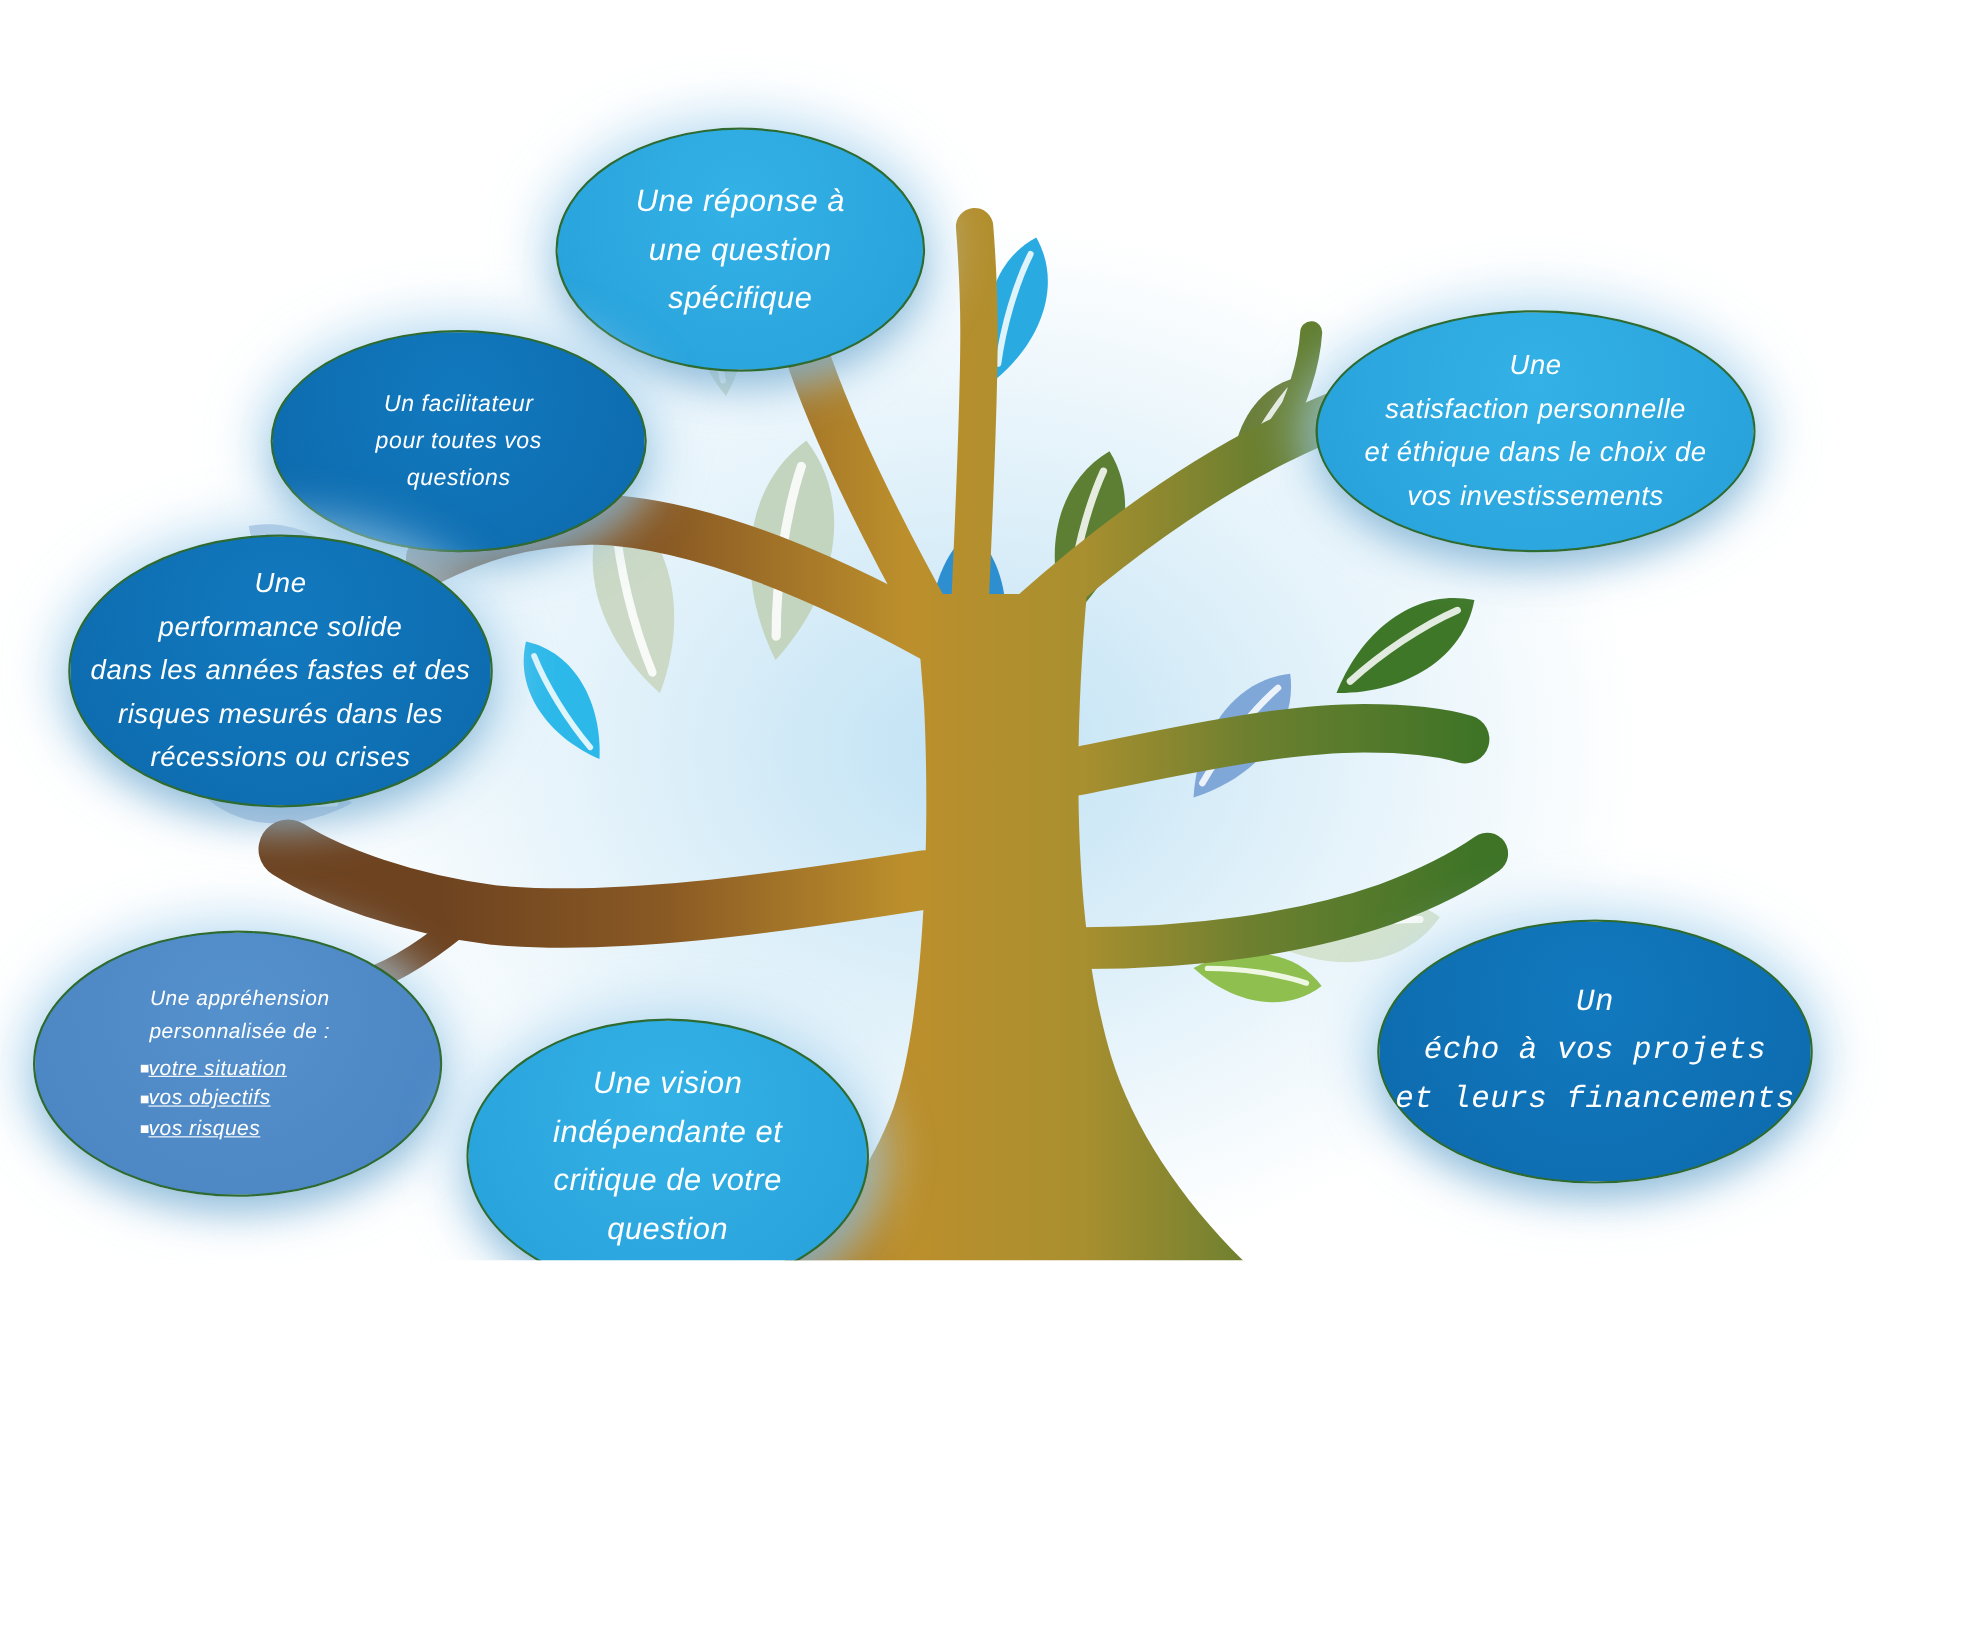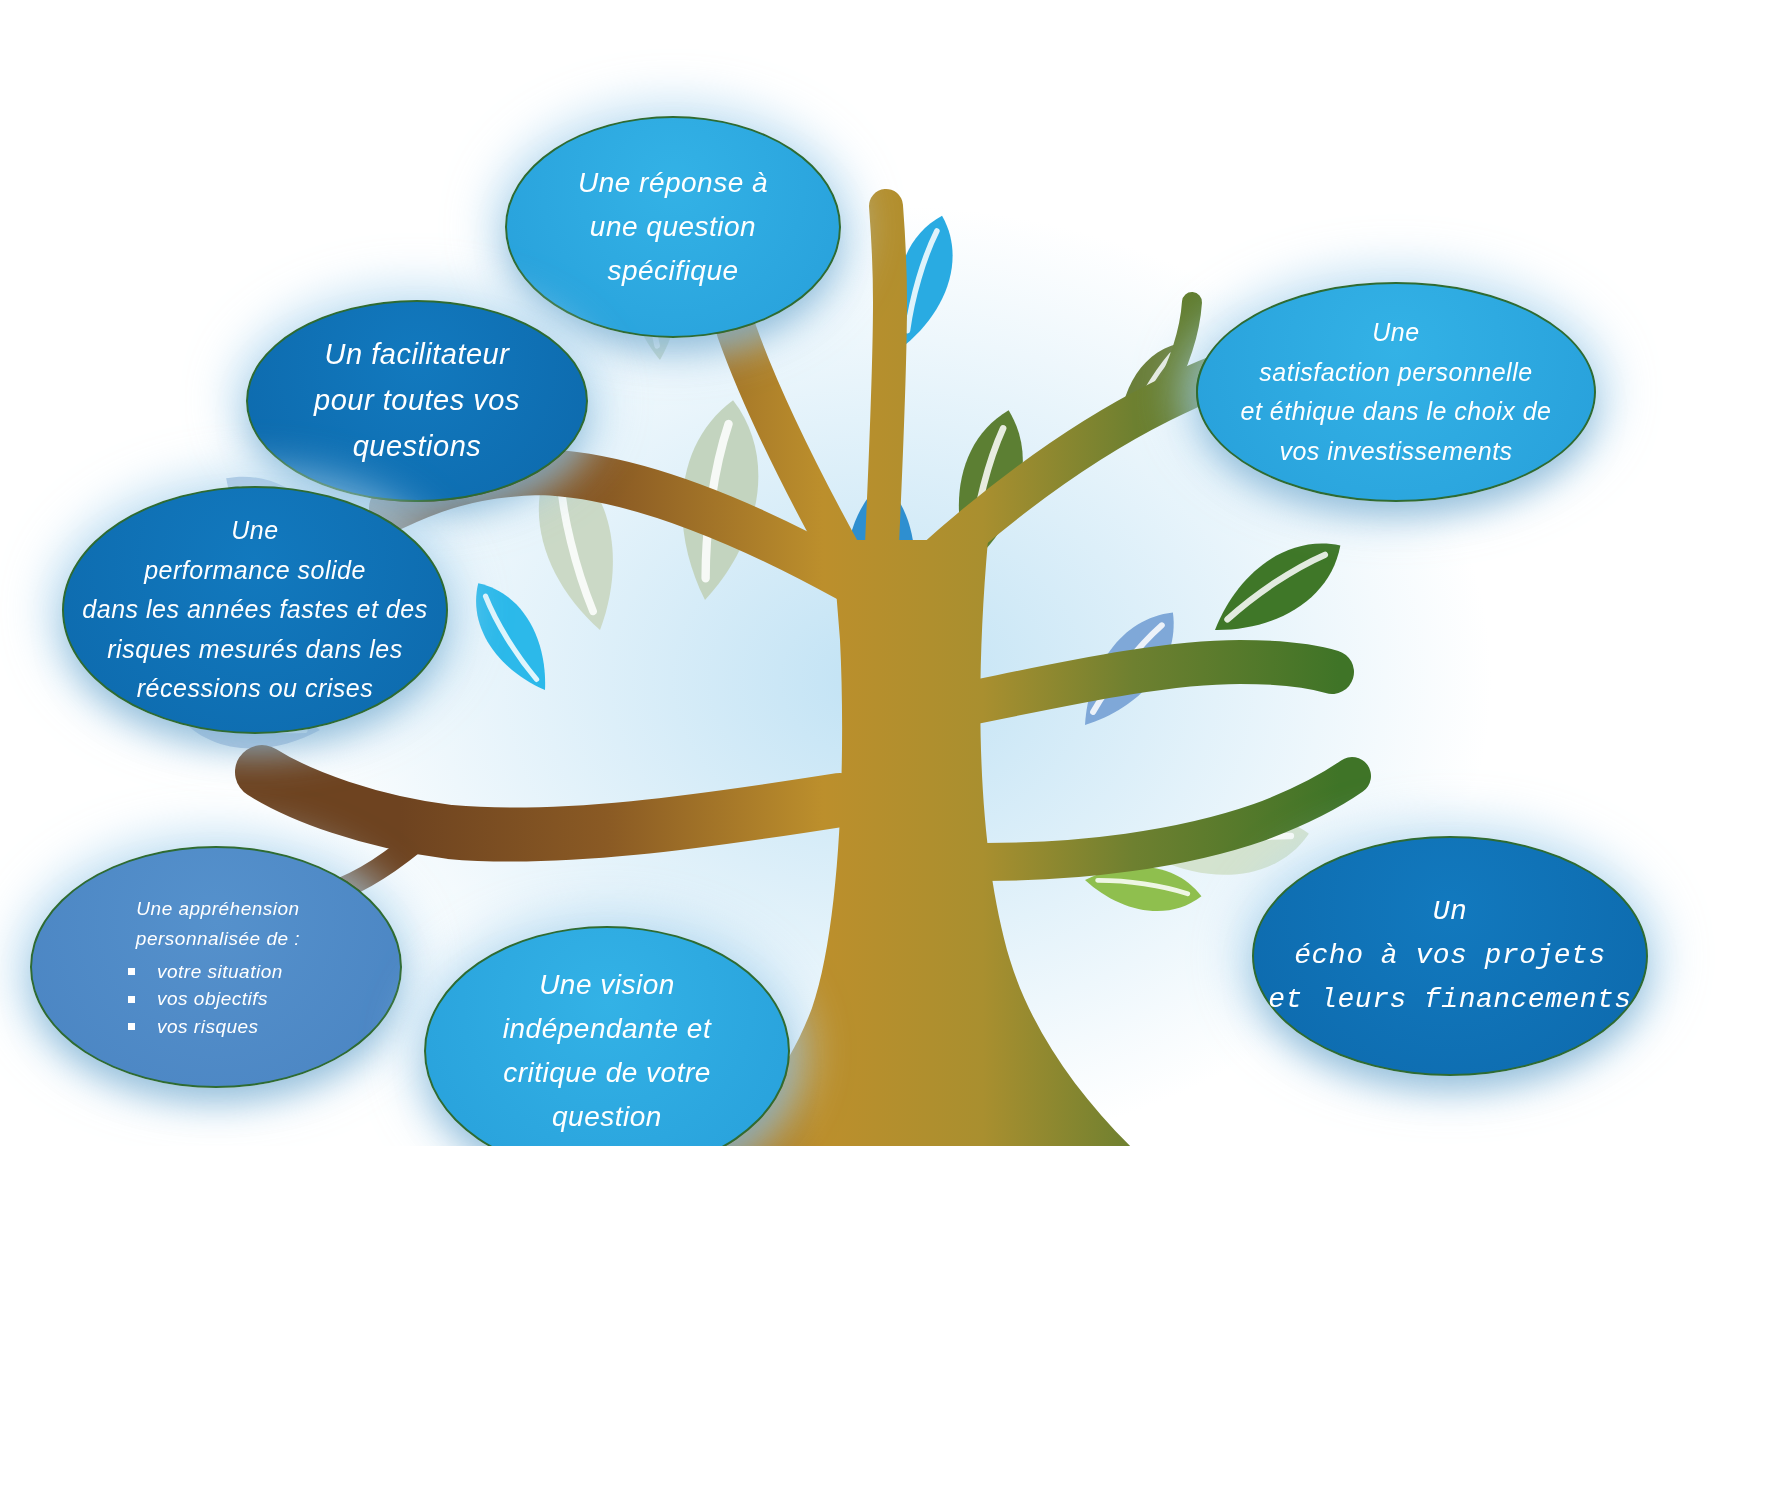--- a/index.html
+++ b/index.html
@@ -23,30 +23,30 @@
     text-align:center;color:#fff;
     box-shadow:0 18px 32px -6px rgba(96,153,193,.5), 0 0 44px 16px rgba(178,217,241,.7);
     letter-spacing:.5px;
   }
   .bubble .bubble-text{white-space:pre-line;line-height:1.58;}
   .light{background:radial-gradient(circle at 50% 30%, #33B2E6, #279FDA);}
   .dark{background:radial-gradient(circle at 50% 30%, #1279BE, #0D69AC);}
   .medium{background:radial-gradient(circle at 50% 30%, #5591CC, #4A84C2);}
   .b1{left:505px;top:116px;width:332px;height:218px;font-size:28px;}
   .b2{left:862px;top:122px;width:372px;height:236px;font-size:28px;}
-  .b3{left:246px;top:300px;width:338px;height:198px;font-size:29px;}
+  .b3{left:246px;top:300px;width:338px;height:198px;font-size:21px;}
   .b4{left:1196px;top:282px;width:396px;height:216px;font-size:25px;}
   .b5{left:62px;top:486px;width:382px;height:244px;font-size:25px;}
   .b6{left:1328px;top:594px;width:372px;height:250px;font-size:25px;}
   .b7{left:30px;top:846px;width:372px;height:242px;font-size:19px;align-items:flex-start;padding-left:56px;box-sizing:border-box;text-align:left;}
   .b7 .bubble-text{text-align:center;width:260px;}
   .b8{left:424px;top:926px;width:362px;height:246px;font-size:28px;}
   .b9{left:1252px;top:836px;width:392px;height:236px;font-size:28px;font-family:Liberation Mono, monospace;}
   ul.bullets{list-style:none;margin:4px 0 0 0;padding:0 0 0 40px;}
-  ul.bullets li{display:flex;align-items:center;gap:22px;line-height:1.45;}
+  ul.bullets li{display:flex;align-items:center;line-height:1.45;text-decoration:underline;}
   .sq{width:7px;height:7px;background:#fff;display:inline-block;flex:0 0 auto;}
 </style>
 </head>
 <body>
 
 <div class="stage">
 
   <svg class="tree" width="1786" height="1502" viewBox="0 0 1786 1502">
     <defs>
       <linearGradient id="wood" gradientUnits="userSpaceOnUse" x1="400" y1="0" x2="1340" y2="0">

